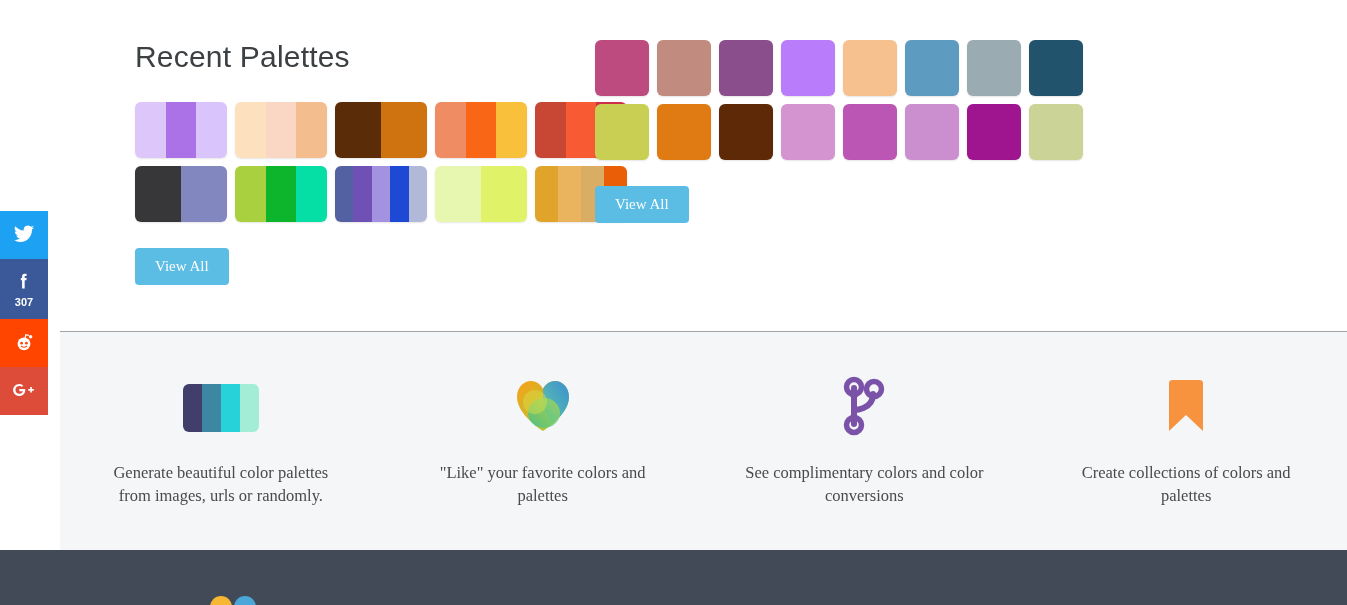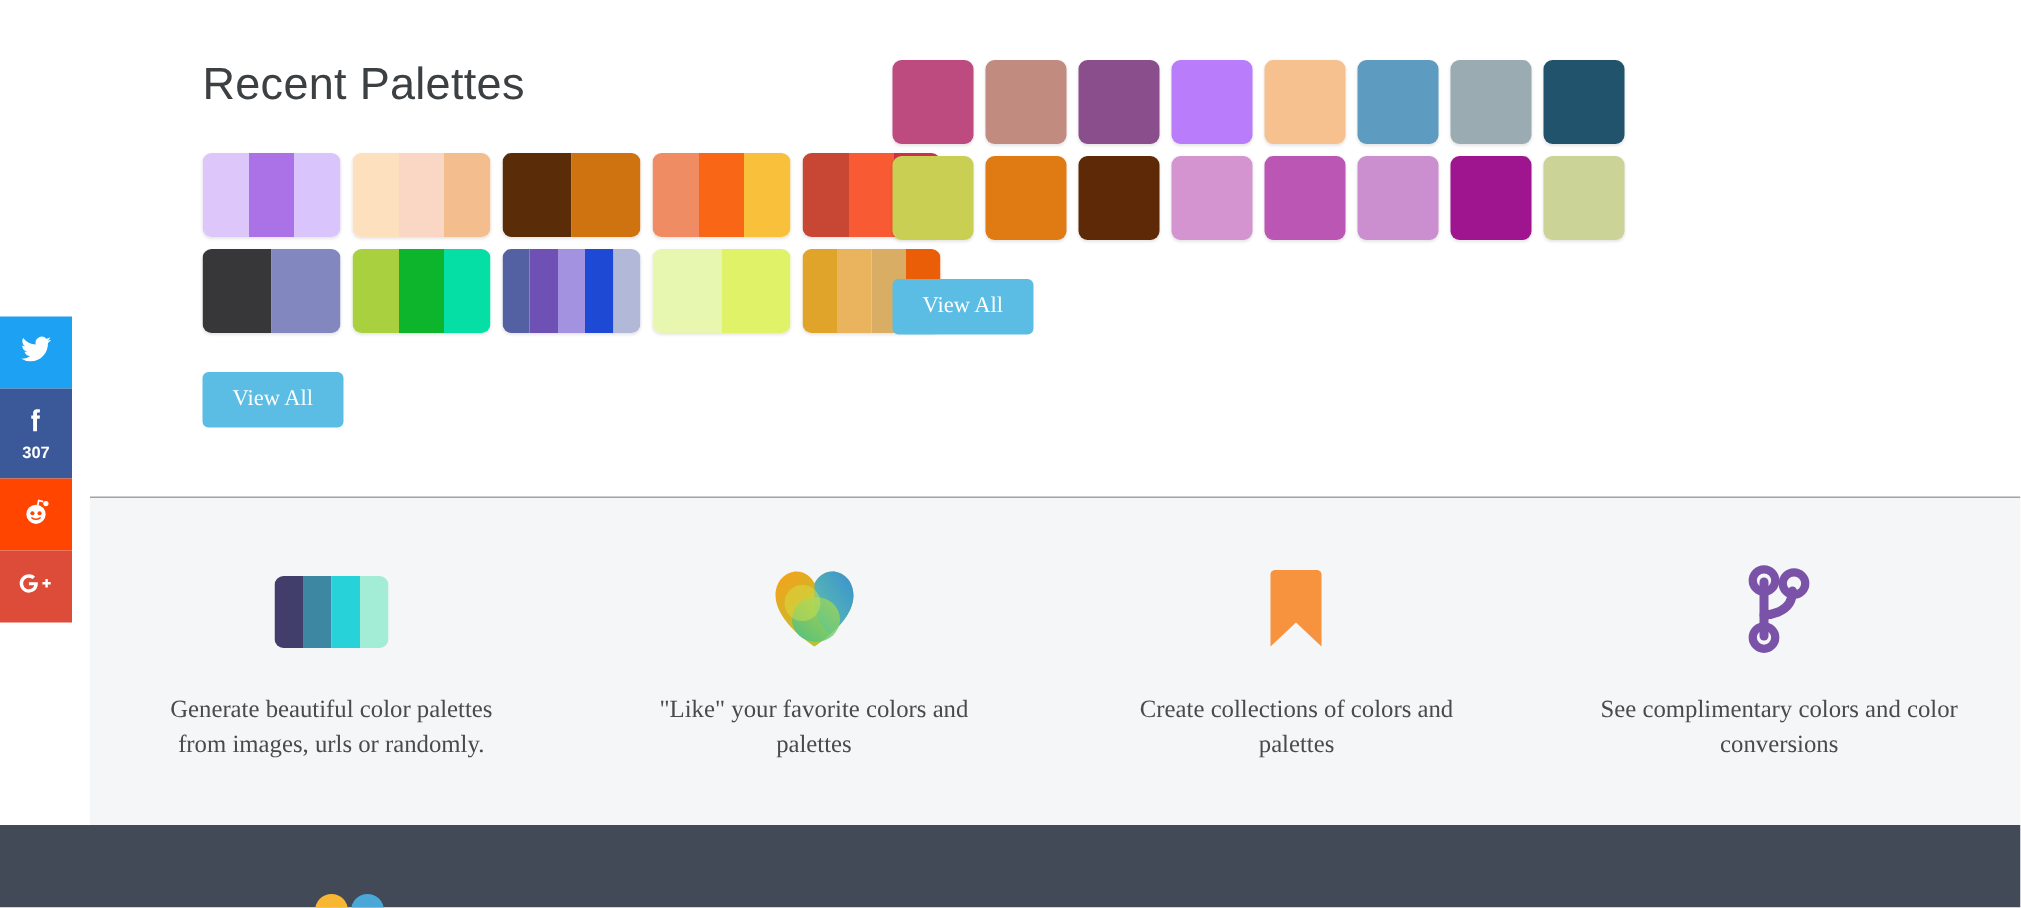--- a/index.html
+++ b/index.html
@@ -347,45 +347,45 @@
             <ellipse cx="22" cy="25" rx="12" ry="12" fill="#d6e24a" opacity="0.45"></ellipse>
           </svg>
         </span>
       </div>
       <div class="feature-text">"Like" your favorite colors and palettes</div>
     </div>
 
     <div class="feature">
       <div class="feature-icon">
         <span>
-          <svg width="50" height="58" viewBox="0 0 50 58" aria-hidden="true">
-            <path d="M8 6 C8 4 9.5 3 11.5 3 L38.5 3 C40.5 3 42 4 42 6 L42 54 L25 38 L8 54 Z" fill="#f7933e"></path>
-          </svg>
-        </span>
-      </div>
-      <div class="feature-text">Create collections of colors and palettes</div>
-    </div>
-
-    <div class="feature">
-      <div class="feature-icon">
-        <span>
           <svg width="46" height="60" viewBox="0 0 46 60" aria-hidden="true">
             <g stroke="#7a52a8" stroke-width="6" fill="none" stroke-linecap="round">
               <line x1="13" y1="12" x2="13" y2="48"></line>
               <path d="M13 34 C13 34 32 34 32 18"></path>
             </g>
             <circle cx="13" cy="11" r="7.5" fill="none" stroke="#7a52a8" stroke-width="5.5"></circle>
             <circle cx="13" cy="49" r="7.5" fill="none" stroke="#7a52a8" stroke-width="5.5"></circle>
             <circle cx="33" cy="13" r="7.5" fill="none" stroke="#7a52a8" stroke-width="5.5"></circle>
           </svg>
         </span>
       </div>
       <div class="feature-text">See complimentary colors and color conversions</div>
     </div>
 
+    <div class="feature">
+      <div class="feature-icon">
+        <span>
+          <svg width="50" height="58" viewBox="0 0 50 58" aria-hidden="true">
+            <path d="M8 6 C8 4 9.5 3 11.5 3 L38.5 3 C40.5 3 42 4 42 6 L42 54 L25 38 L8 54 Z" fill="#f7933e"></path>
+          </svg>
+        </span>
+      </div>
+      <div class="feature-text">Create collections of colors and palettes</div>
+    </div>
+
   </div>
 
   <div class="footer">
     <div class="footer-logo" id="footer-logo">
         <span style="background: rgb(247, 183, 51);"></span>
         <span style="background: rgb(74, 167, 216);"></span>
       </div>
   </div>
 
 </div>

